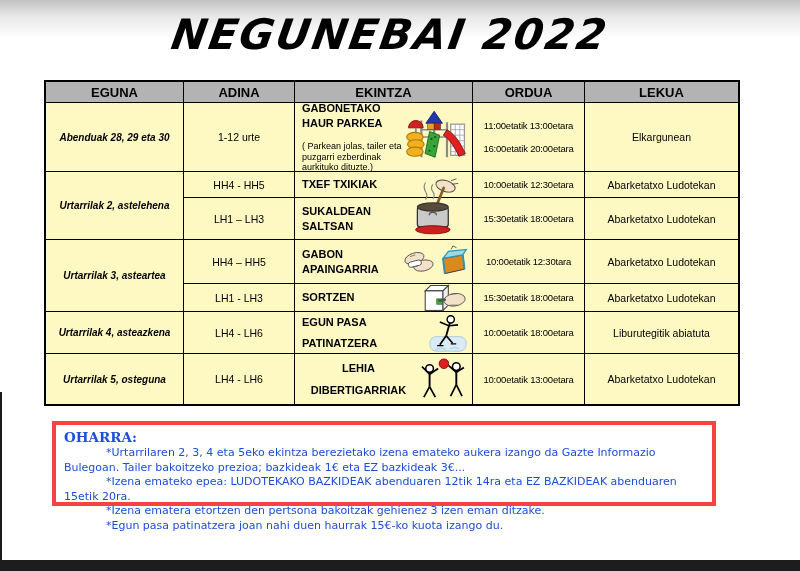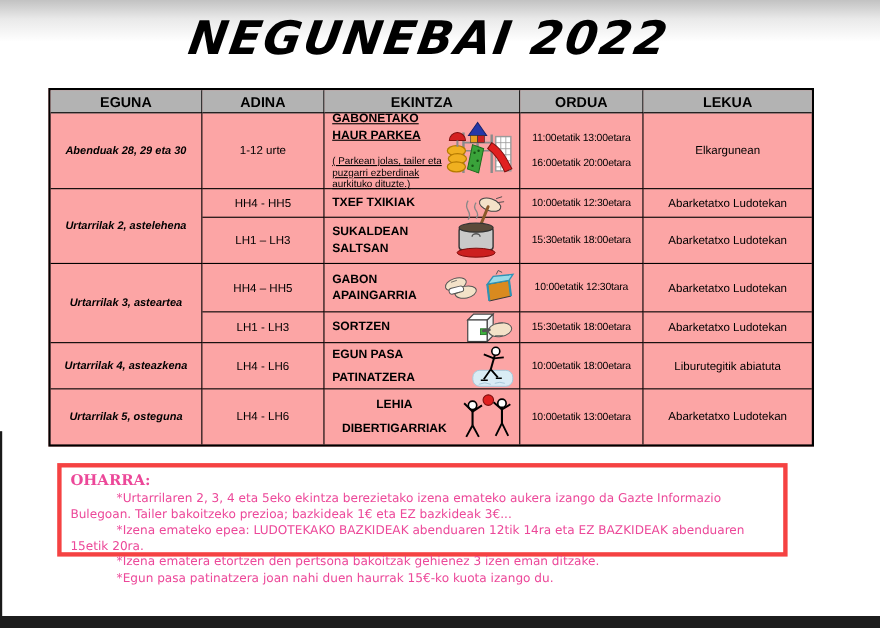--- a/index.html
+++ b/index.html
@@ -24,21 +24,21 @@
     position:absolute; left:44px; top:10px; width:692px;
     text-align:center;
     font-family:"DejaVu Sans", sans-serif;
     font-size:42px; font-weight:bold; font-style:italic;
     letter-spacing:2px; color:#000;
     transform:skewX(-9deg);
   }
   
   .schedule-table {
     position:absolute; left:44px; top:80px; width:696px;
-    border:2px solid #000; background:#fca5a5;
+    border:2px solid #000; background:#fef9c3;
     display:grid;
     grid-template-columns:138px 111px 178px 112px 153px;
     grid-template-rows:21px 69px 26px 42px 44px 28px 42px 50px;
   }
   .cell {
     border-right:1px solid #000; border-bottom:1px solid #000;
     display:flex; align-items:center; justify-content:center;
     font-size:11px; color:#000; overflow:visible;
   }
   .cell.c5 { border-right:none; }
@@ -49,40 +49,40 @@
   .day {
     font-weight:bold; font-size:10px; white-space:nowrap; text-align:center;font-style:italic;
   }
   .span2 { grid-column:1; grid-row:span 2; }
   .age { font-size:10.5px; }
   .act { justify-content:flex-start; padding:2px 3px 2px 7px; }
   .act .txt { font-weight:bold; font-size:11px; line-height:1.3; }
   .time { font-size:9.5px; letter-spacing:-0.2px; white-space:nowrap; }
   .place { font-size:10.5px; text-align:center; padding:0 3px; }
   
-  .r1-act .txt { width:104px;text-decoration:underline; }
+  .r1-act .txt { width:104px; }
   .r1-act .subnote { font-weight:normal; font-size:9px; line-height:1.18; margin-top:11px; }
   .r1-time { flex-direction:column; gap:12px;justify-content:center; }
   .r2b-act .txt { width:96px; text-align:left; }
   .r3a-act .txt { flex:1; }
   .r3b-act .txt { flex:1; }
   .r4-act .txt { flex:1; line-height:1.9; }
   .r5-act .txt { flex:1; text-align:center; line-height:2.0; }
   .icon-box { flex:none; display:flex; align-items:center; justify-content:center; }
   .pot-overlay {
     position:absolute; left:352px; top:94px; width:66px; height:62px;
     display:flex; align-items:center; justify-content:center;
     pointer-events:none;
   }
   
   .note-box {
     position:absolute; left:52px; top:421px; width:664px; height:85px;
     border:4px solid #f54242; background:#fff;
     padding:4px 8px 4px 8px;
-    color:#ec4899;
+    color:#1d4ed8;
     font-family:"DejaVu Sans", sans-serif;
   }
   .note-heading {
     font-family:"DejaVu Serif", serif;
     font-weight:bold; font-size:13.5px; margin-bottom:1px;
   }
   .note-box p {
     font-size:11px; line-height:1.32; text-indent:42px;
   }
   svg { display:block; }

